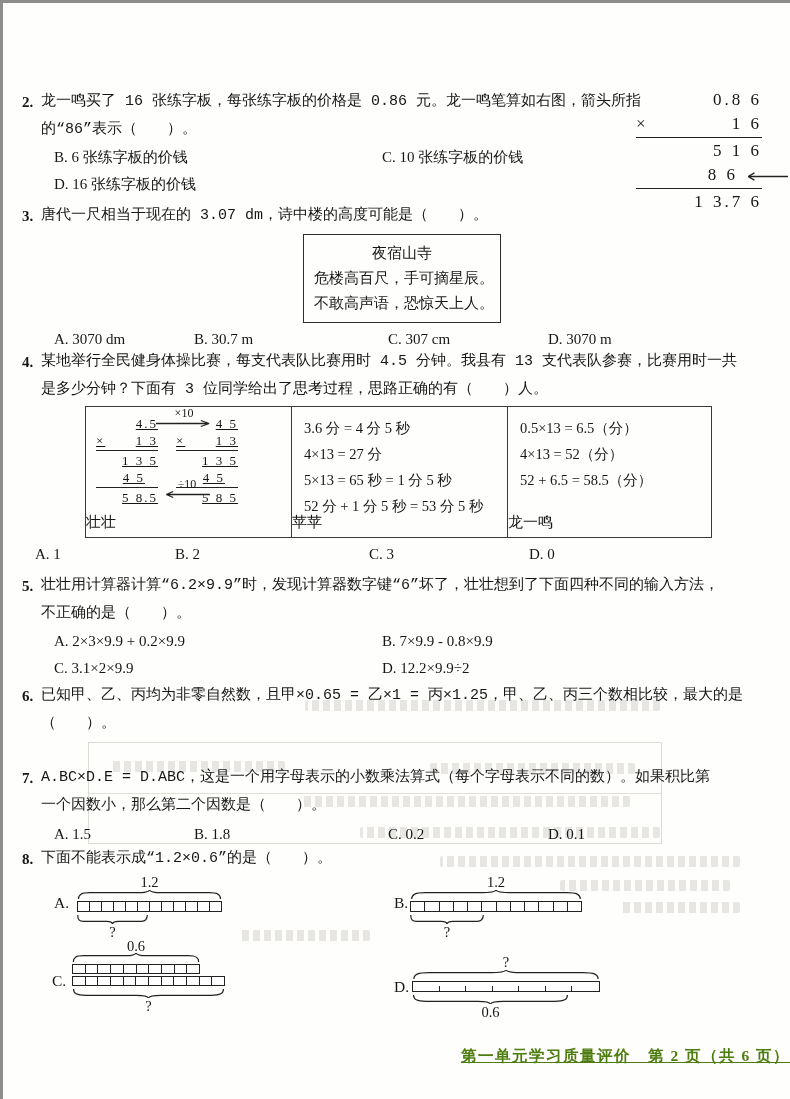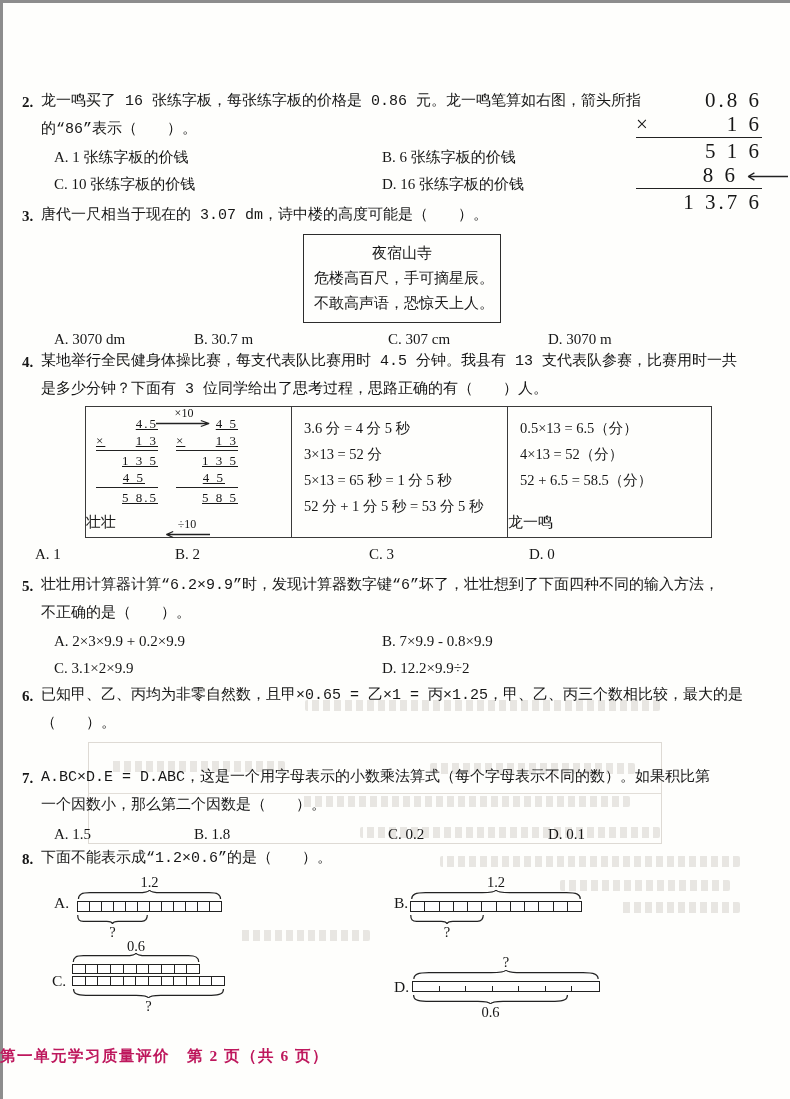--- a/index.html
+++ b/index.html
@@ -11,21 +11,21 @@
 
   .q { position:absolute; left:22px; right:18px; z-index:2; }
   .qbody { position:relative; padding-left:19px; }
   .qnum { position:absolute; left:0; top:0; font-weight:bold; line-height:28px; }
   .qline { line-height:28px; white-space:nowrap;font-family:Liberation Mono, monospace; }
   .opts4 { display:grid; grid-template-columns:140px 194px 160px 1fr; padding-left:13px; line-height:28px; }
   .opts2 { display:grid; grid-template-columns:328px 1fr; padding-left:13px; line-height:27px; }
   .opt { white-space:nowrap; }
 
   
-  .mult { position:absolute; right:10px; top:0; width:126px; font-size:21px; z-index:3; }
+  .mult { position:absolute; right:10px; top:0; width:126px; font-size:17px; z-index:3; }
   .mrow { display:flex; justify-content:flex-end; letter-spacing:3px; line-height:24px; }
   .mrow.between { justify-content:space-between; }
   .mrow.shift { padding-right:24px; position:relative; }
   .mline { border-top:1.4px solid #222; margin:1px 0; }
   .arrL { position:absolute; right:-26px; top:8px; width:42px; height:11px; }
   .arrL svg, .arrT svg, .arrB svg { display:block; width:100%; height:100%; }
 
   
   .poem { margin:4px 0 2px 262px; width:176px; border:1.5px solid #2c2c2c; padding:6px 10px;
           text-align:center; font-size:15px; }
@@ -39,38 +39,38 @@
   .wlines { padding:8px 0 0 12px; line-height:26px; white-space:nowrap; }
   .wcap { position:absolute; bottom:5px; left:0; right:0; text-align:left; font-size:15px; }
   .mm { position:absolute; width:62px; font-size:13px; top:8px;text-decoration:underline; }
   .mmL { left:10px; } .mmR { left:90px; }
   .mmrow { display:flex; justify-content:flex-end; letter-spacing:2px; line-height:17px; }
   .mmrow.between { justify-content:space-between; }
   .mmrow.shift2 { padding-right:13px; }
   .mmline { border-top:1.2px solid #222; margin:1px 0; }
   .arrT { position:absolute; left:70px; top:1px; width:56px; font-size:12px; text-align:center; line-height:11px; }
   .arrT svg { height:9px; }
-  .arrB { position:absolute; left:78px; top:72px; width:46px; font-size:12px; text-align:center; line-height:11px;margin-top:40px; }
+  .arrB { position:absolute; left:78px; top:72px; width:46px; font-size:12px; text-align:center; line-height:11px; }
   .arrB svg { height:9px; }
 
   
   .diagrams { position:relative; height:162px; }
   .dg { position:absolute; }
   .dletter { position:absolute; font-size:15.5px; line-height:16px; }
   .dlab { position:absolute; text-align:center; font-size:14.5px; line-height:14px; white-space:nowrap; }
   .brace { position:absolute; }
   .brace svg { display:block; width:100%; height:100%; }
   .bar { position:absolute; display:flex; border:1.3px solid #222; background:#fff; box-sizing:border-box; }
   .bar i { flex:1; border-right:1px solid #222; }
   .bar i:last-child { border-right:none; }
   .bar.ticks i { position:relative; border-right:none; }
   .bar.ticks i:not(:last-child)::after { content:""; position:absolute; right:0; bottom:0; height:58%; border-right:1px solid #222; }
 
-  .footer { position:absolute; left:0; right:0; top:1046px; text-align:left;
-            color:#be185d; font-size:15.5px; font-weight:bold; letter-spacing:1.5px; z-index:2; }
+  .footer { position:absolute; left:0; right:0; top:1046px; text-align:right;
+            color:#4d7c0f; font-size:15.5px; font-weight:bold; letter-spacing:1.5px; z-index:2;text-decoration:underline; }
 
   
   .ghost { position:absolute; height:11px; z-index:1; opacity:.38; border-radius:2px;
            background:repeating-linear-gradient(90deg,#c6c1ba 0 7px, rgba(0,0,0,0) 7px 11px);
            filter:blur(.7px); transform:scaleX(-1); }
   .ghost-box { position:absolute; left:88px; top:742px; width:572px; height:100px; z-index:0;
                border:1px solid #dedad4; }
   .ghost-box::after { content:""; position:absolute; left:0; right:0; top:50%; border-top:1px solid #e2ded8; }
 </style>
 </head>
@@ -90,21 +90,20 @@
   <div class="ghost" style="left:560px;top:880px;width:170px"></div>
   <div class="ghost" style="left:620px;top:902px;width:120px"></div>
   <div class="ghost" style="left:240px;top:930px;width:130px"></div>
 
   <div class="q" style="top:88px">
     <div class="qbody">
       <span class="qnum">2.</span>
       <div class="qline">龙一鸣买了 16 张练字板，每张练字板的价格是 0.86 元。龙一鸣笔算如右图，箭头所指</div>
       <div class="qline">的“86”表示（　　）。</div>
       <div class="opts2">
-        <span class="opt">A. 1 张练字板的价钱</span>
         <span class="opt">B. 6 张练字板的价钱</span>
         <span class="opt">C. 10 张练字板的价钱</span>
         <span class="opt">D. 16 张练字板的价钱</span>
       </div>
     </div>
     <div class="mult">
       <div class="mrow">0.8 6</div>
       <div class="mrow between">
         <span>×</span>
         <span>1 6</span>
@@ -186,24 +185,25 @@
           <svg viewBox="0 0 60 12" preserveAspectRatio="none">
               <path d="M60,6 L3,6 M3,6 L12,2 M3,6 L12,10" fill="none" stroke="#222" stroke-width="1.3" vector-effect="non-scaling-stroke"></path>
             </svg>
         </div>
         <div class="wcap">壮壮</div>
       </div>
 
       <div class="wcell">
         <div class="wlines">
           <div>3.6 分 = 4 分 5 秒</div>
-          <div>3×13 = 52 分</div>
+          <div>4×13 = 27 分</div>
           <div>5×13 = 65 秒 = 1 分 5 秒</div>
           <div>52 分 + 1 分 5 秒 = 53 分 5 秒</div>
         </div>
+        <div class="wcap">苹苹</div>
       </div>
 
       <div class="wcell">
         <div class="wlines">
           <div>0.5×13 = 6.5（分）</div>
           <div>4×13 = 52（分）</div>
           <div>52 + 6.5 = 58.5（分）</div>
         </div>
         <div class="wcap">龙一鸣</div>
       </div>

